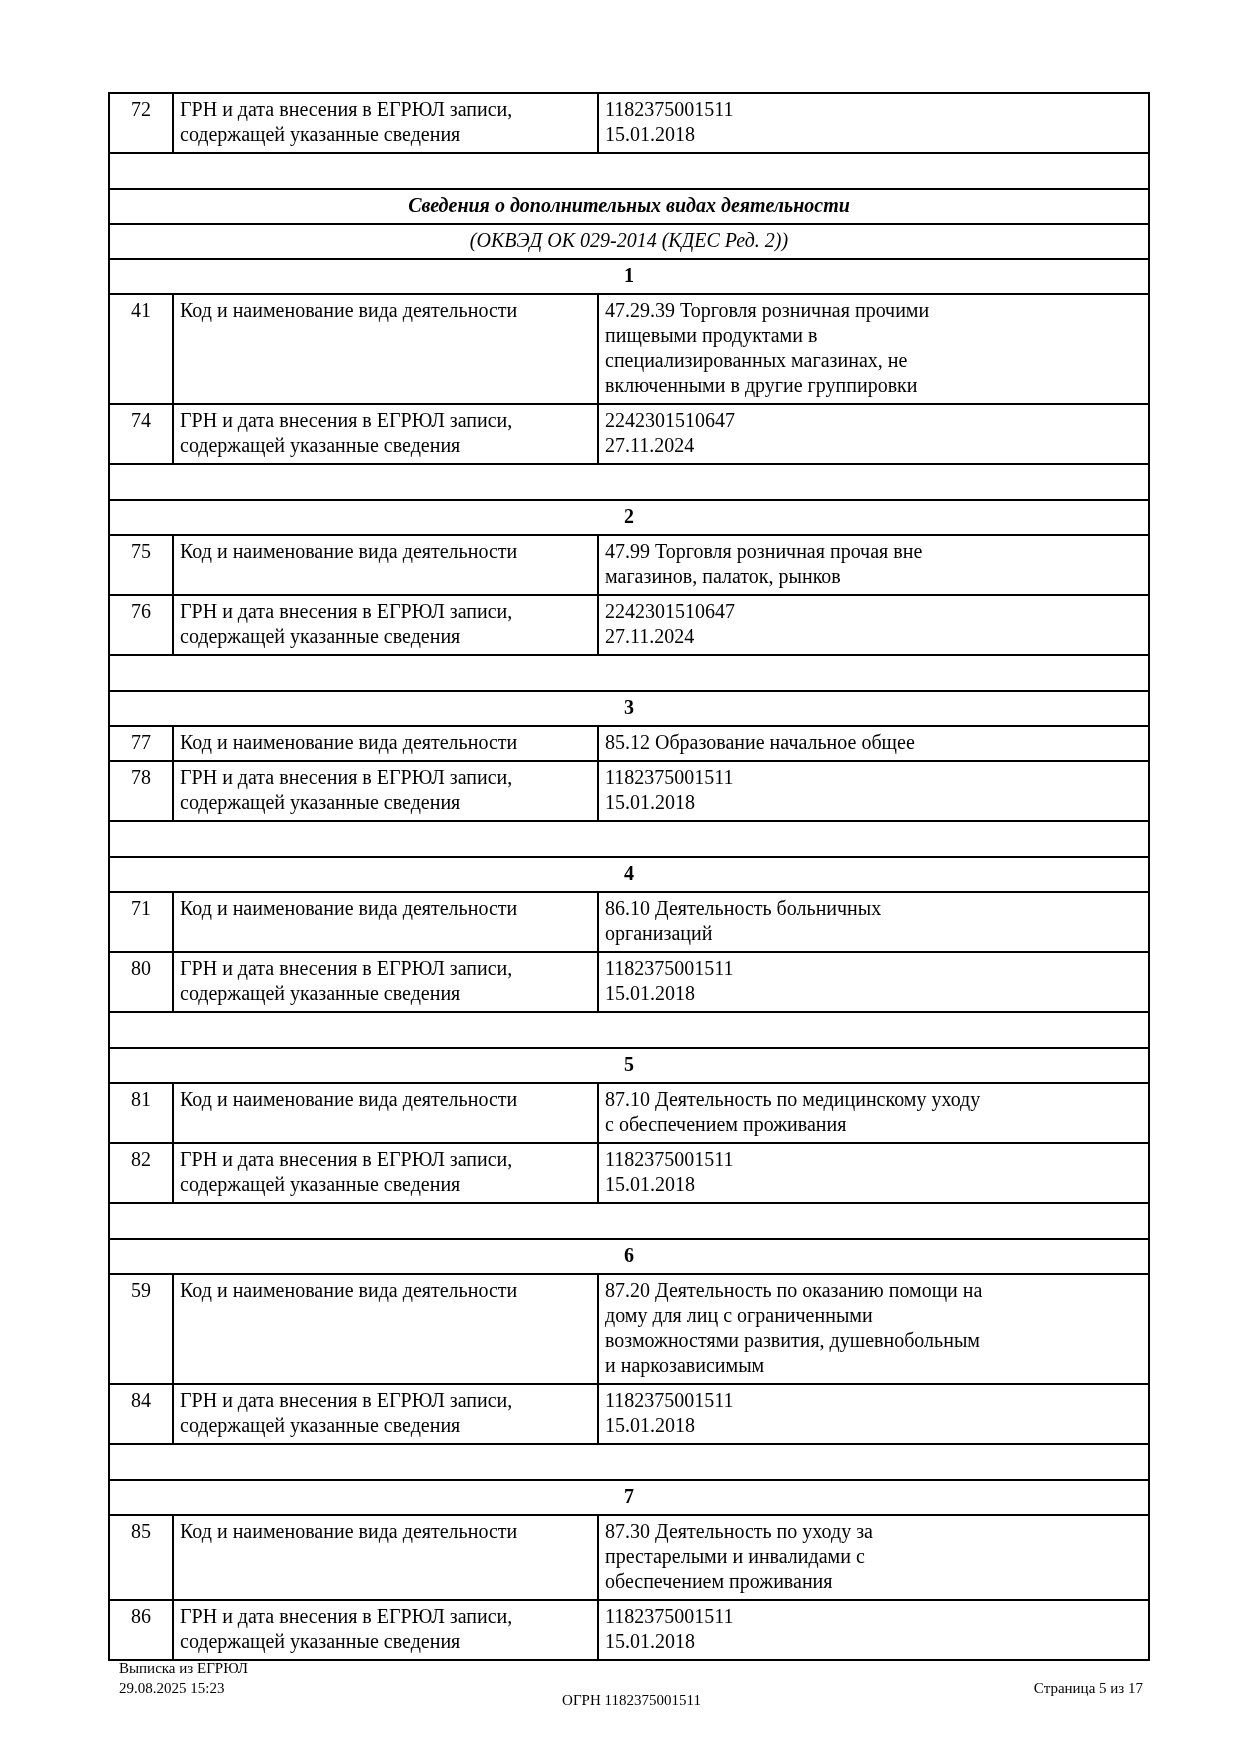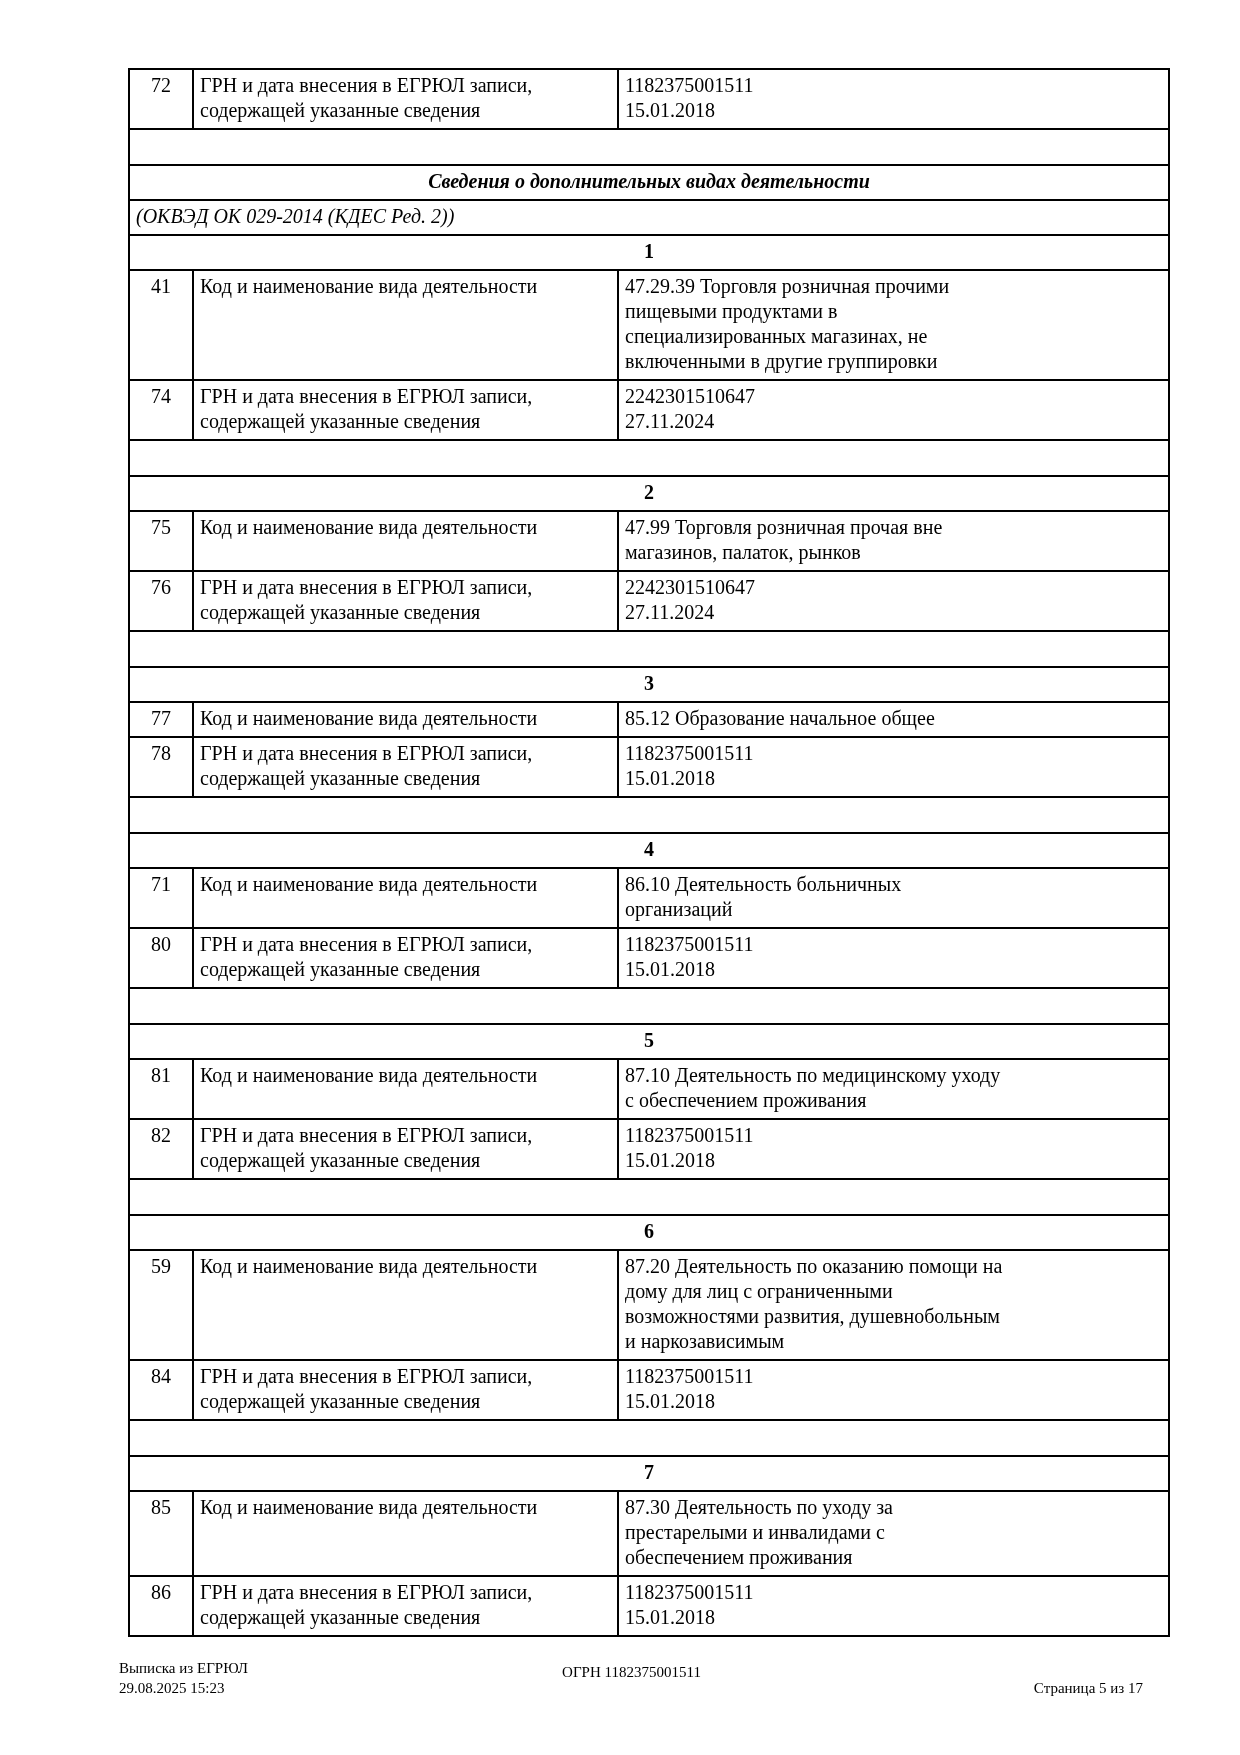--- a/index.html
+++ b/index.html
@@ -11,25 +11,24 @@
     position: relative;
     width: 1240px;
     height: 1755px;
     font-family: "Liberation Serif", serif;
     color: #000000;
     overflow: hidden;
   }
   table.egrul {
     position: absolute;
     left: 108px;
-    top: 68px;
+    top: 92px;
     width: 1040px;
     border-collapse: collapse;
     table-layout: fixed;
-    margin-left: 20px;
   }
   table.egrul td {
     border: 2px solid #000000;
     vertical-align: top;
     font-size: 20px;
     line-height: 25px;
     padding: 3px 6px 5px 6px;
     white-space: pre-line;
     overflow: hidden;
   }
@@ -47,20 +46,21 @@
   td.c-title {
     font-weight: bold;
     font-style: italic;
     text-align: center;
     white-space: normal;
     padding-top: 4px;
     padding-bottom: 4px;
   }
   td.c-subtitle {
     font-style: italic;
+    text-align: center;
     white-space: normal;
     padding-top: 4px;
     padding-bottom: 5px;
   }
   td.c-secnum {
     font-weight: bold;
     text-align: center;
     white-space: normal;
     padding-top: 3px;
     padding-bottom: 4px;
@@ -75,21 +75,21 @@
   }
   .footer-left {
     position: absolute;
     left: 11px;
     top: 0;
   }
   .footer-center {
     position: absolute;
     left: 50%;
     transform: translateX(-50%);
-    top: 4px;
+    top: 32px;
     white-space: nowrap;
   }
   .footer-right {
     position: absolute;
     right: 12px;
     top: 20px;
     white-space: nowrap;
   }
 </style>
 </head>

